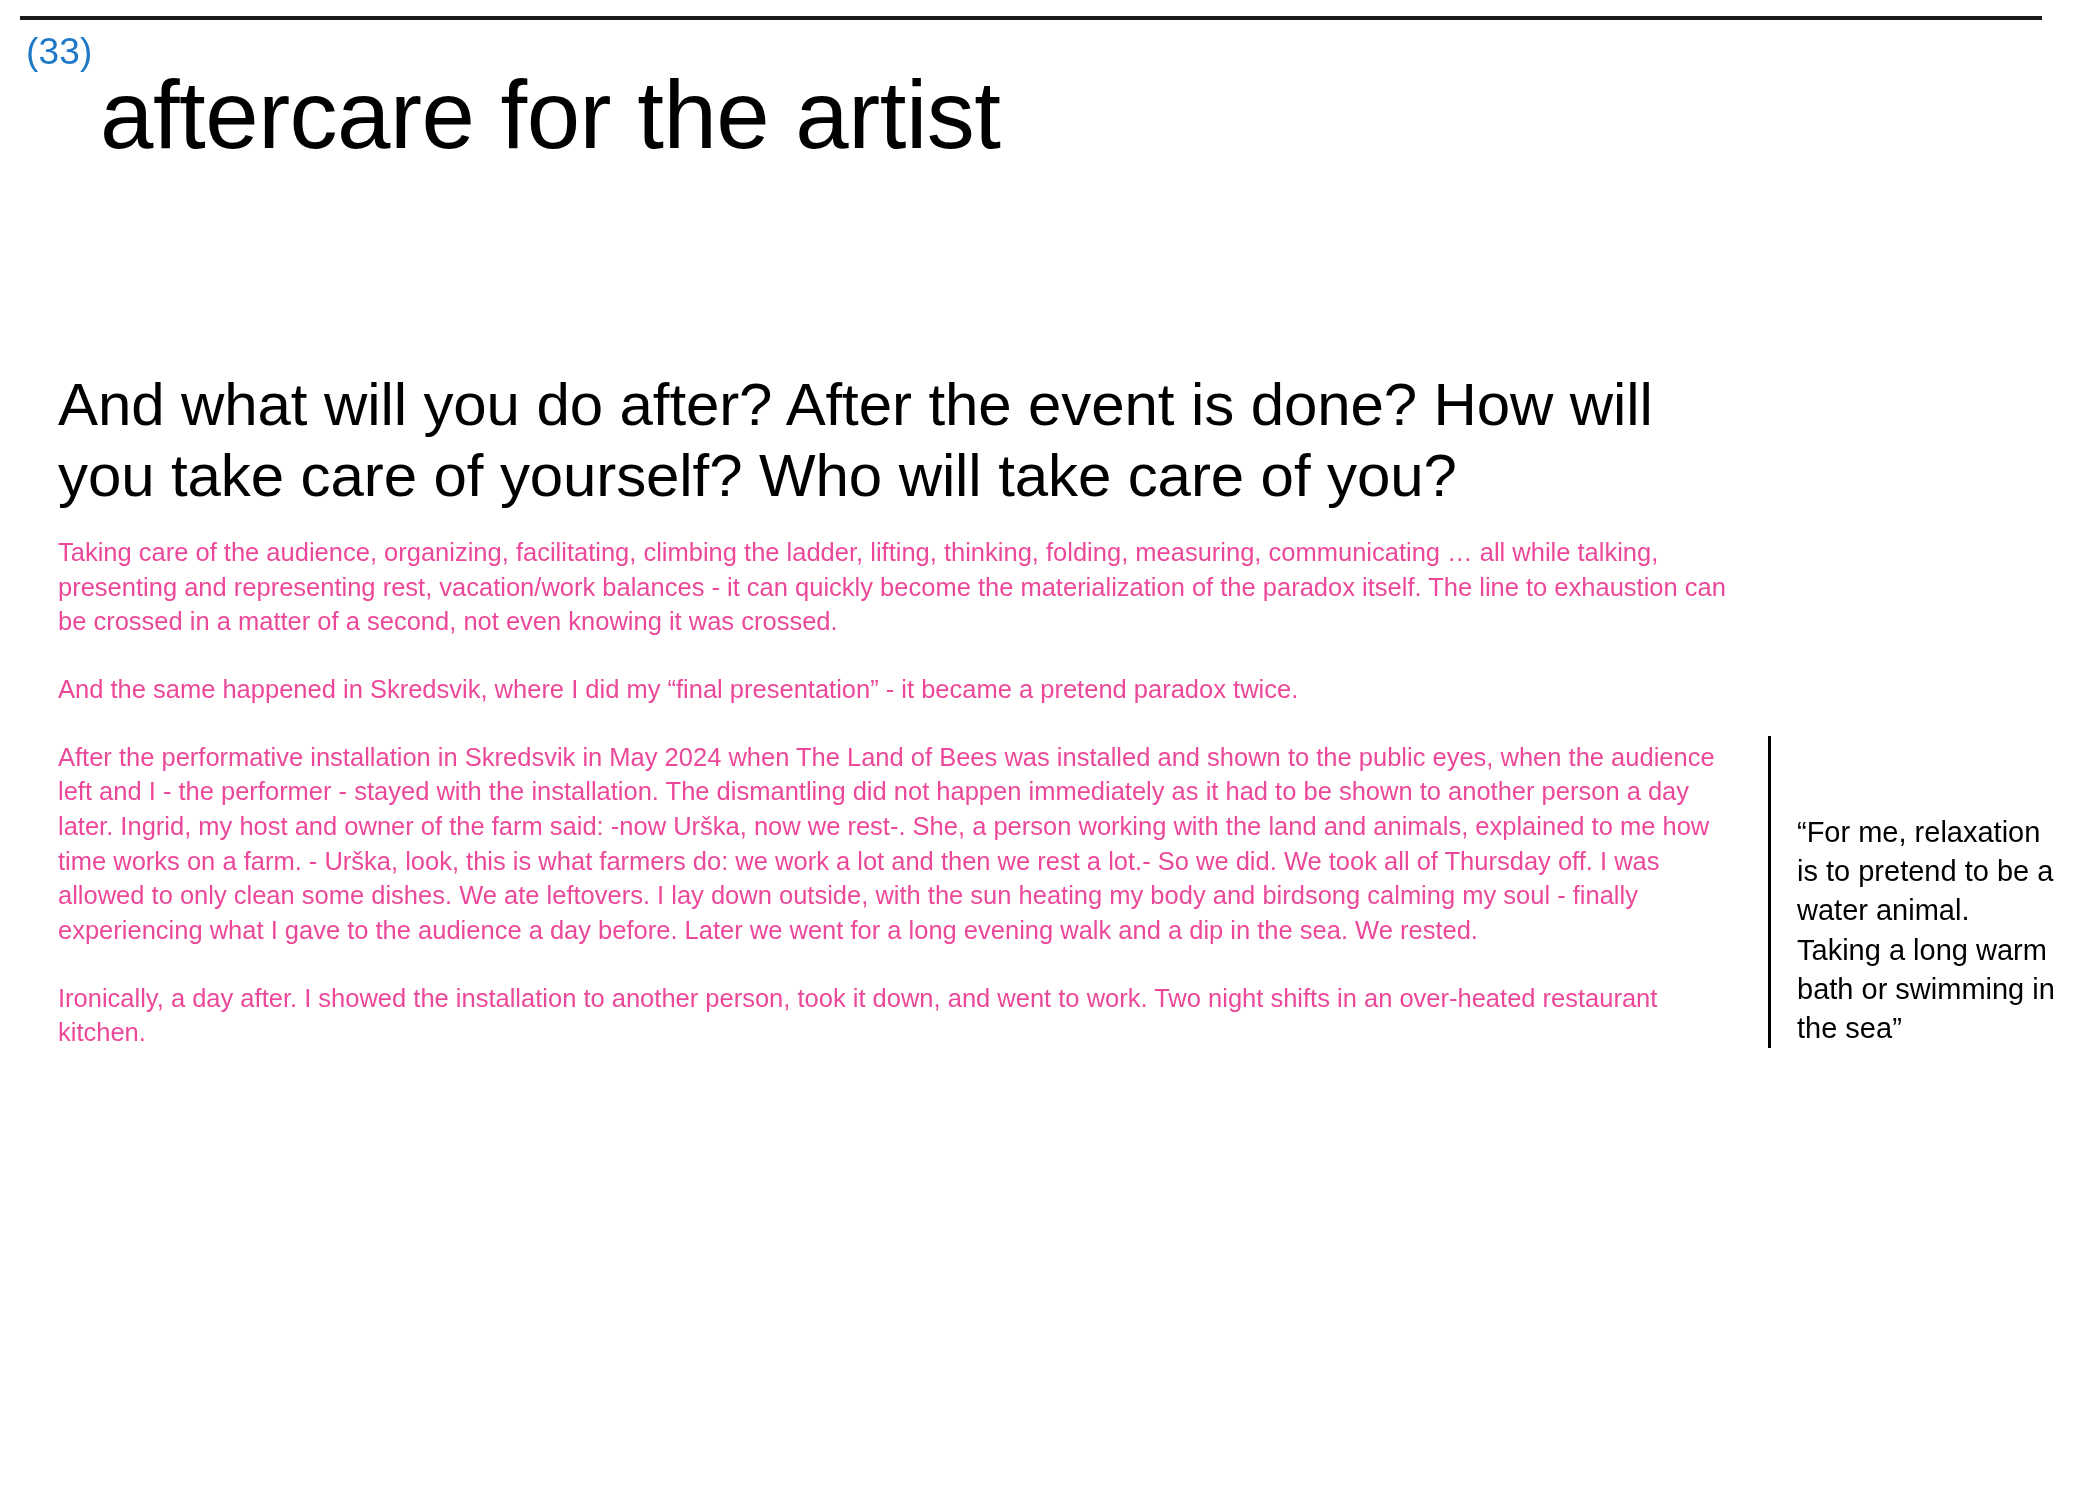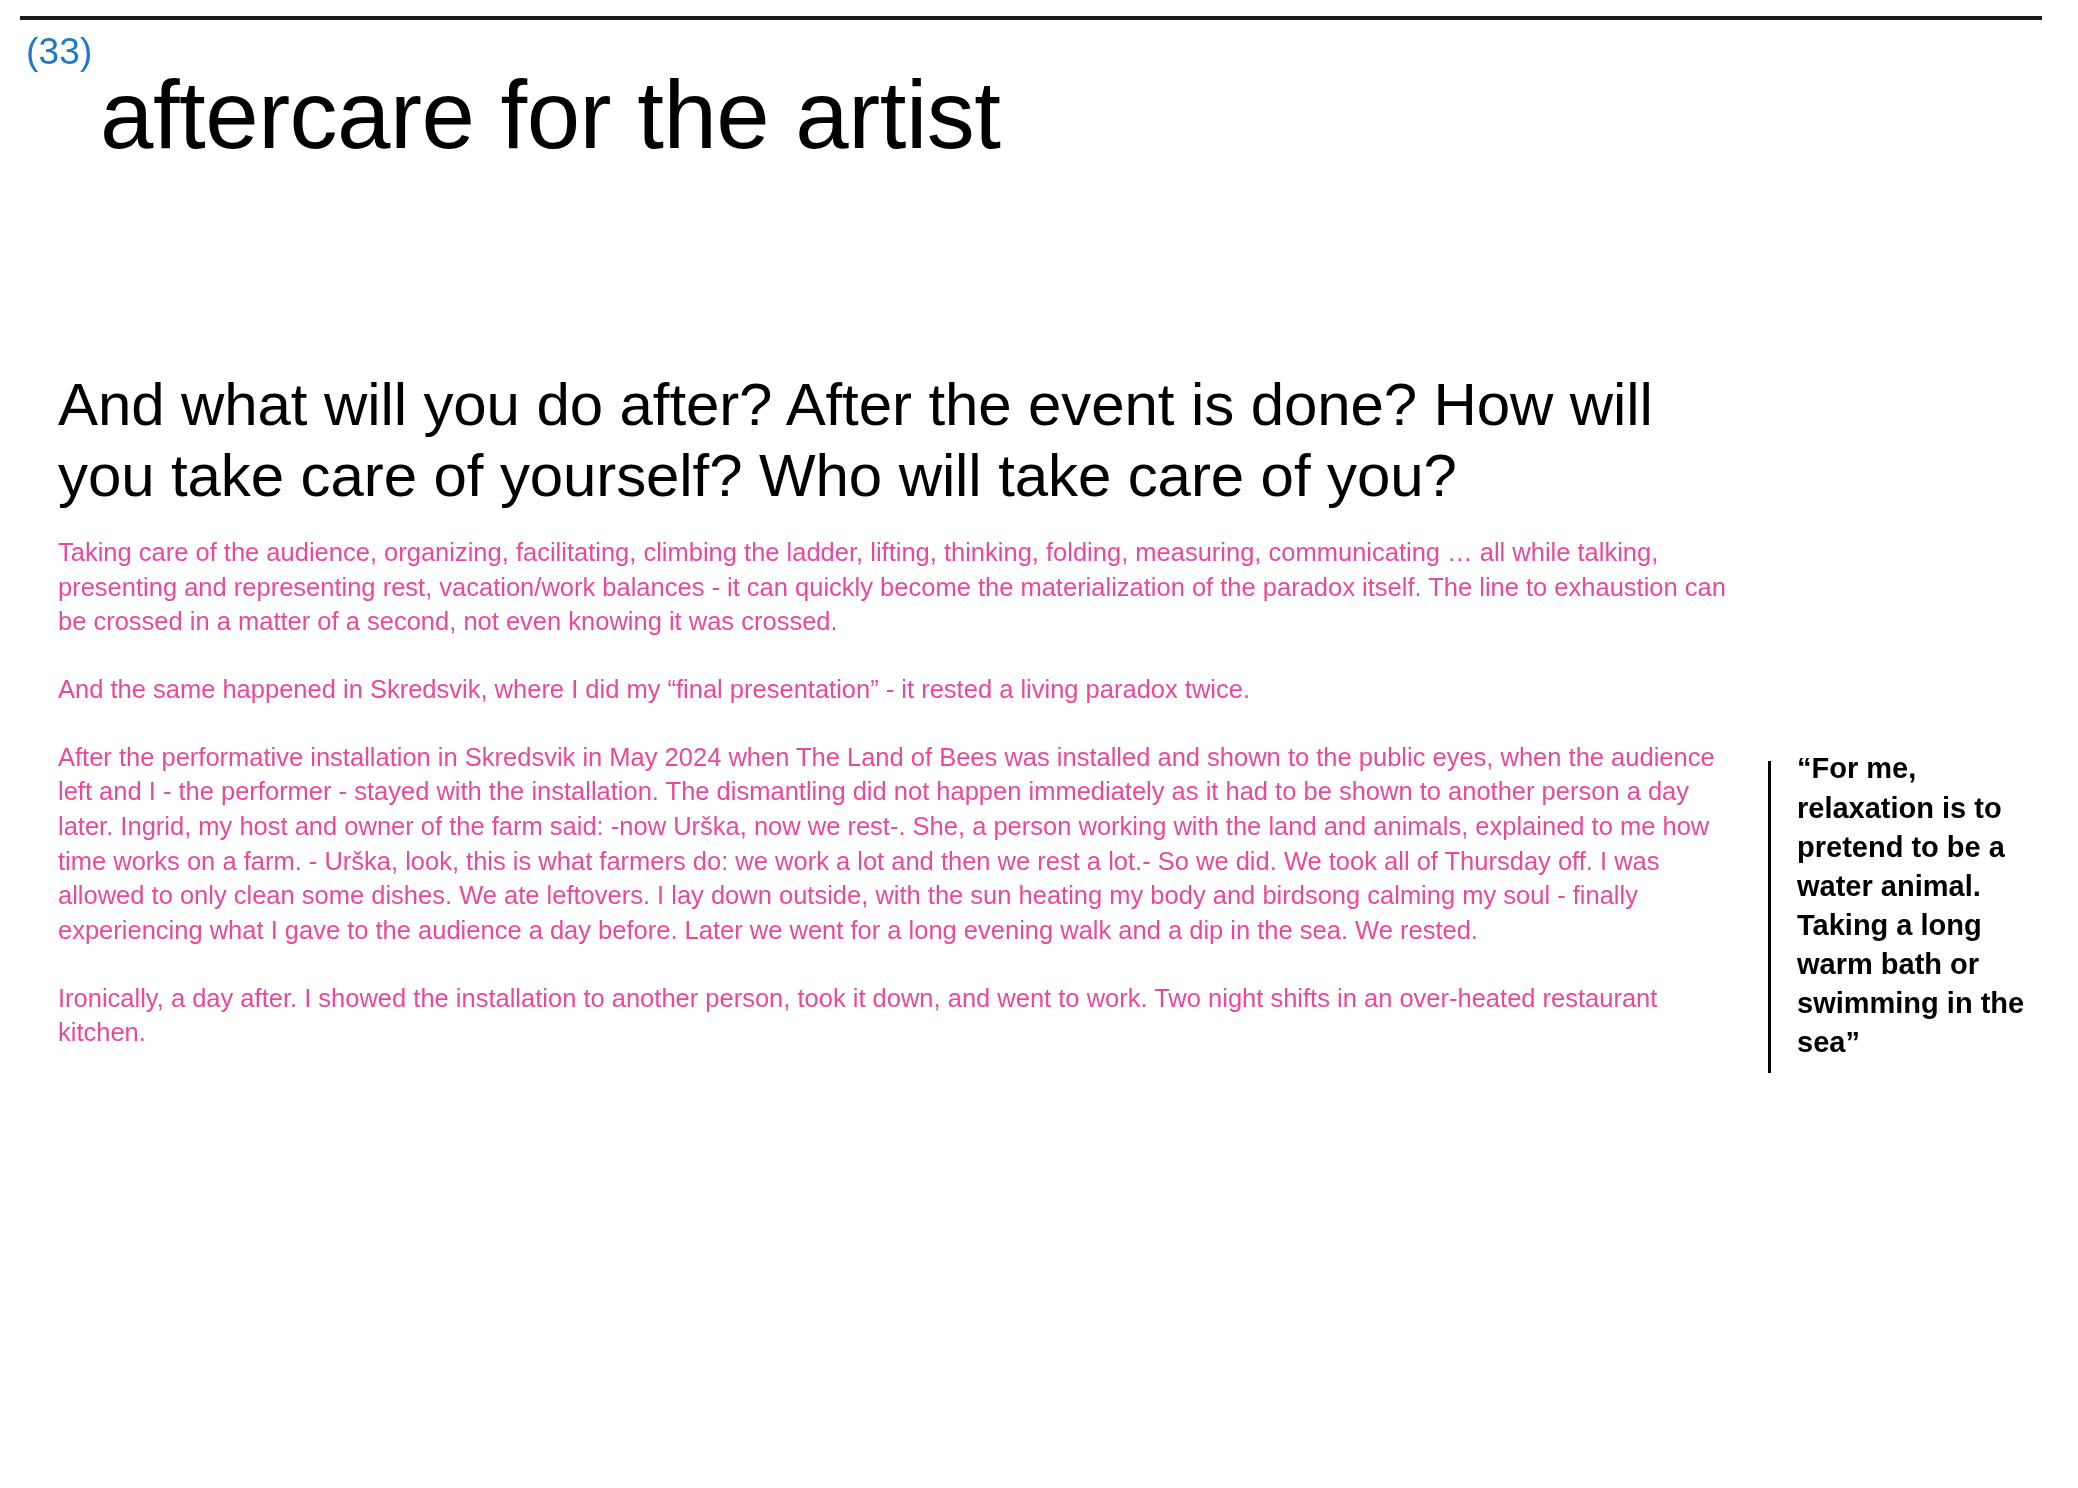--- a/index.html
+++ b/index.html
@@ -82,25 +82,24 @@
   }
 
   .body-column p:last-child {
     margin-bottom: 0;
   }
 
   
   .pullquote-wrap {
     position: absolute;
     left: 1768px;
-    top: 761px;
+    top: 736px;
     width: 290px;
     display: flex;
-    align-items: center;
-    font-weight: bold;
+    align-items: flex-end;
   }
 
   .pullquote-rule {
     flex: 0 0 auto;
     width: 3px;
     background: #000000;
     min-height: 312px;
   }
 
   .pullquote-text {
@@ -120,21 +119,21 @@
   <div class="top-rule"></div>
 
   <div class="page-number">(33)</div>
 
   <div class="slide-title">aftercare for the artist</div>
 
   <div class="main-heading">And what will you do after? After the event is done? How will you take care of yourself? Who will take care of you?</div>
 
   <div class="body-column">
     <p>Taking care of the audience, organizing, facilitating, climbing the ladder, lifting, thinking, folding, measuring, communicating … all while talking, presenting and representing rest,  vacation/work balances - it can quickly become the materialization of the paradox itself. The line to exhaustion can be crossed in a matter of a second, not even knowing it was crossed.</p>
-    <p>And the same happened in Skredsvik, where I did my   “final presentation”   - it rested a living paradox twice.</p>
+    <p>And the same happened in Skredsvik, where I did my   “final presentation”   - it became a pretend paradox twice.</p>
     <p>After the performative installation in Skredsvik in May 2024 when The Land of Bees was installed and shown to the public eyes, when the audience left and I - the performer - stayed with the installation. The dismantling did not happen immediately as it had to be shown to another person a day later. Ingrid, my host and owner of the farm said: -now Urška, now we rest-. She, a person working with the land and animals, explained to me how time works on a farm. - Urška, look, this is what farmers do: we work a lot and then we rest a lot.- So we did. We took all of Thursday off. I was allowed to only clean some dishes. We ate leftovers. I lay down outside, with the sun heating my body and birdsong calming my soul - finally experiencing what I gave to the audience a day before. Later we went for a long evening walk and a dip in the sea. We rested.</p>
     <p>Ironically, a day after. I showed the installation to another person, took it down, and went to work. Two night shifts in an over-heated restaurant kitchen.</p>
   </div>
 
   <div class="pullquote-wrap">
     <div class="pullquote-rule"></div>
     <div class="pullquote-text">“For me, relaxation is to pretend to be a water animal. Taking a long warm bath or swimming in the sea”</div>
   </div>
 
 </div>

